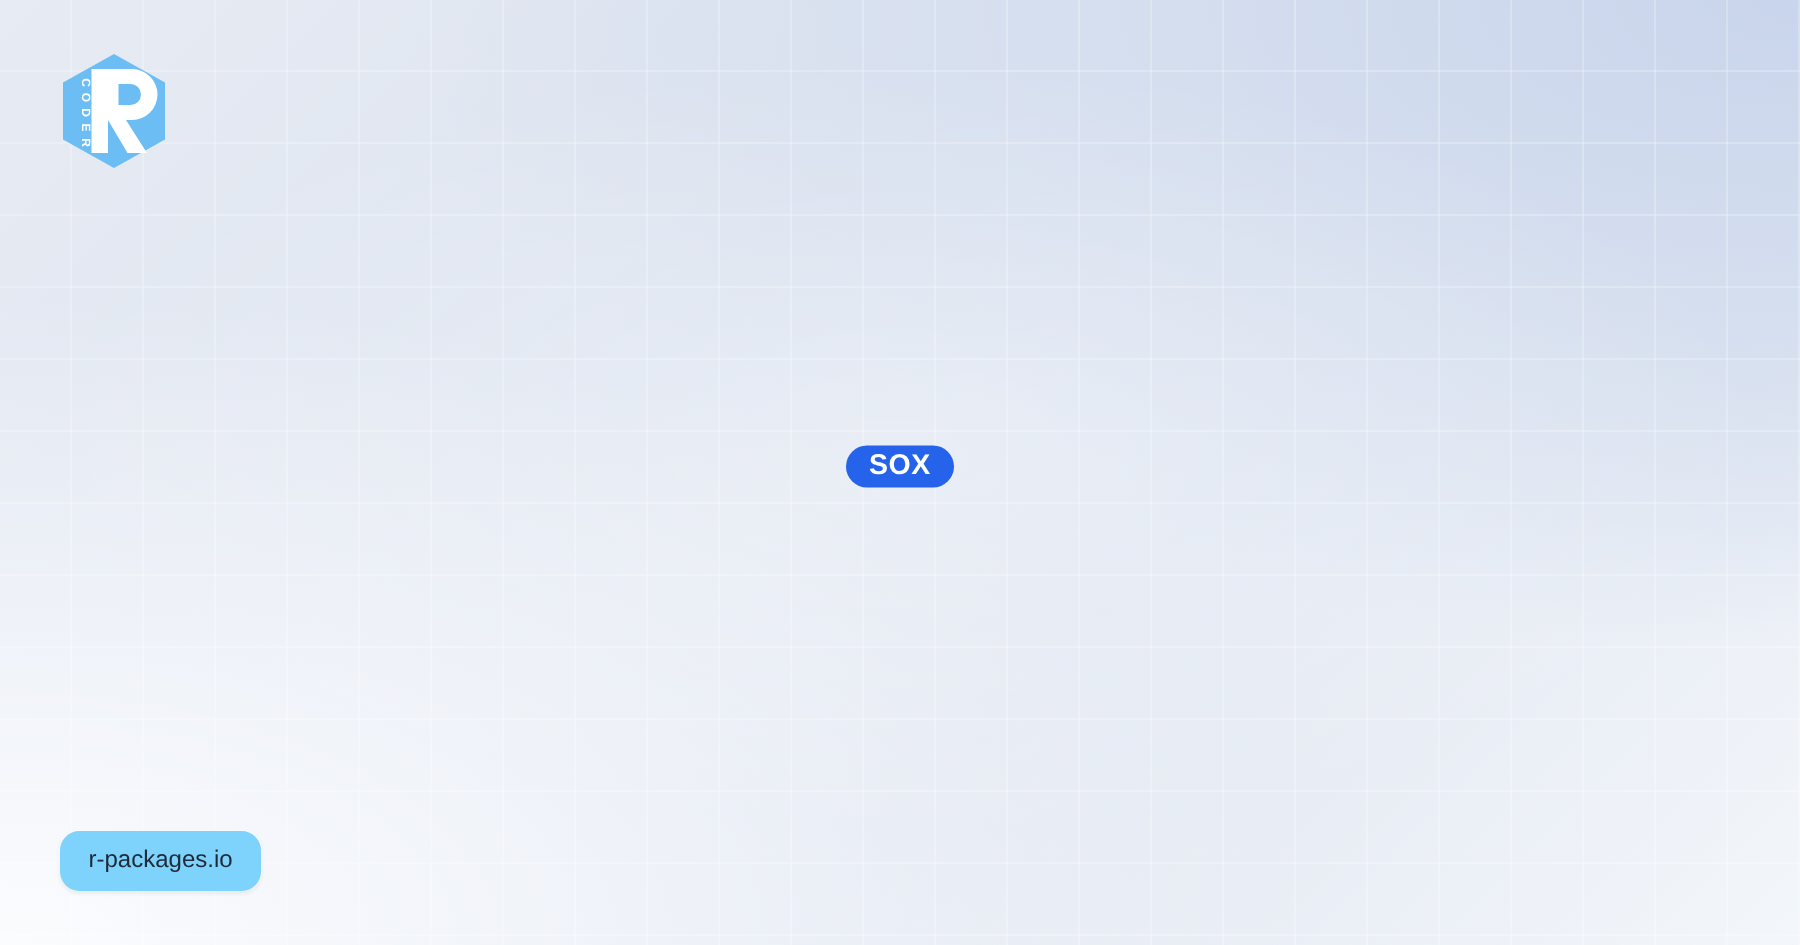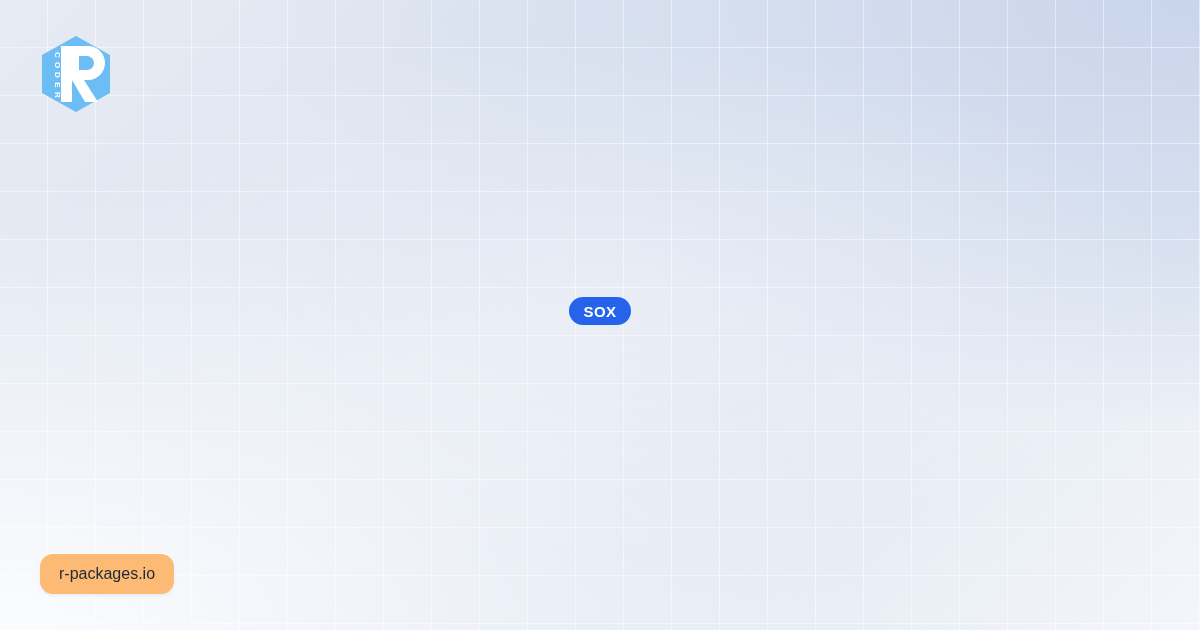--- a/index.html
+++ b/index.html
@@ -61,21 +61,21 @@
 
   .badge{
     display:inline-flex;
     align-items:center;
     justify-content:center;
     height:28px;
     padding:0 15px;
     border-radius:999px;
     background:#2563eb;
     color:#ffffff;
-    font-size:15px;
+    font-size:19px;
     font-weight:700;
     letter-spacing:.4px;
     margin-bottom:8px;
     white-space:nowrap;
   }
 
   .title{
     font-size:65px;
     line-height:1.12;
     font-weight:800;
@@ -92,21 +92,21 @@
     font-weight:400;
     color:#1f2937;
     text-align:center;
     max-width:520px;
   }
 
   
   .footer-chip{
     position:absolute;
     left:40px; bottom:36px;
-    background:#fdba74;
+    background:#7dd3fc;
     border-radius:13px;
     padding:11px 19px;
     font-size:16px;
     color:#1f2937;
     box-shadow:0 1px 3px rgba(20,30,60,0.10), 0 0 0 1px rgba(255,255,255,0.9);
     z-index:5;
     white-space:nowrap;
   }
 </style>
 </head>

